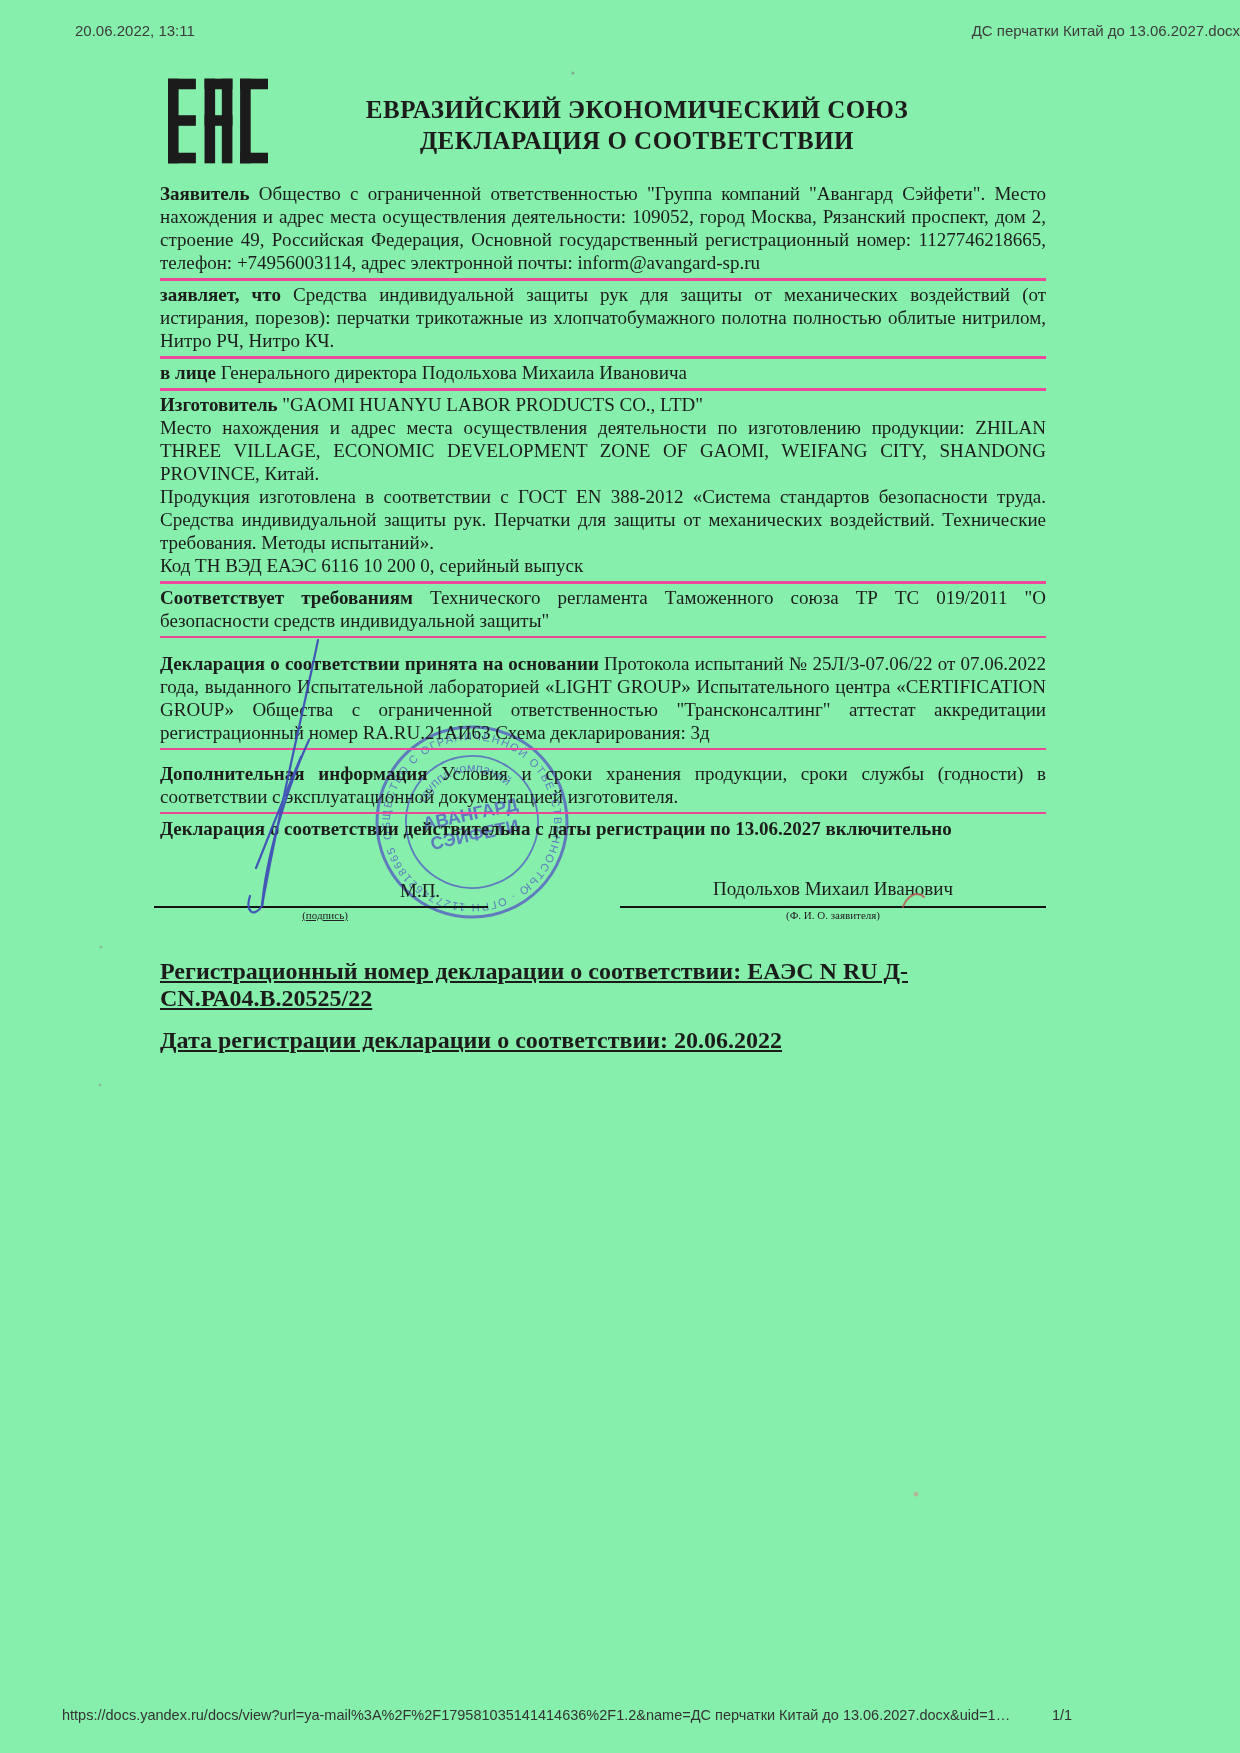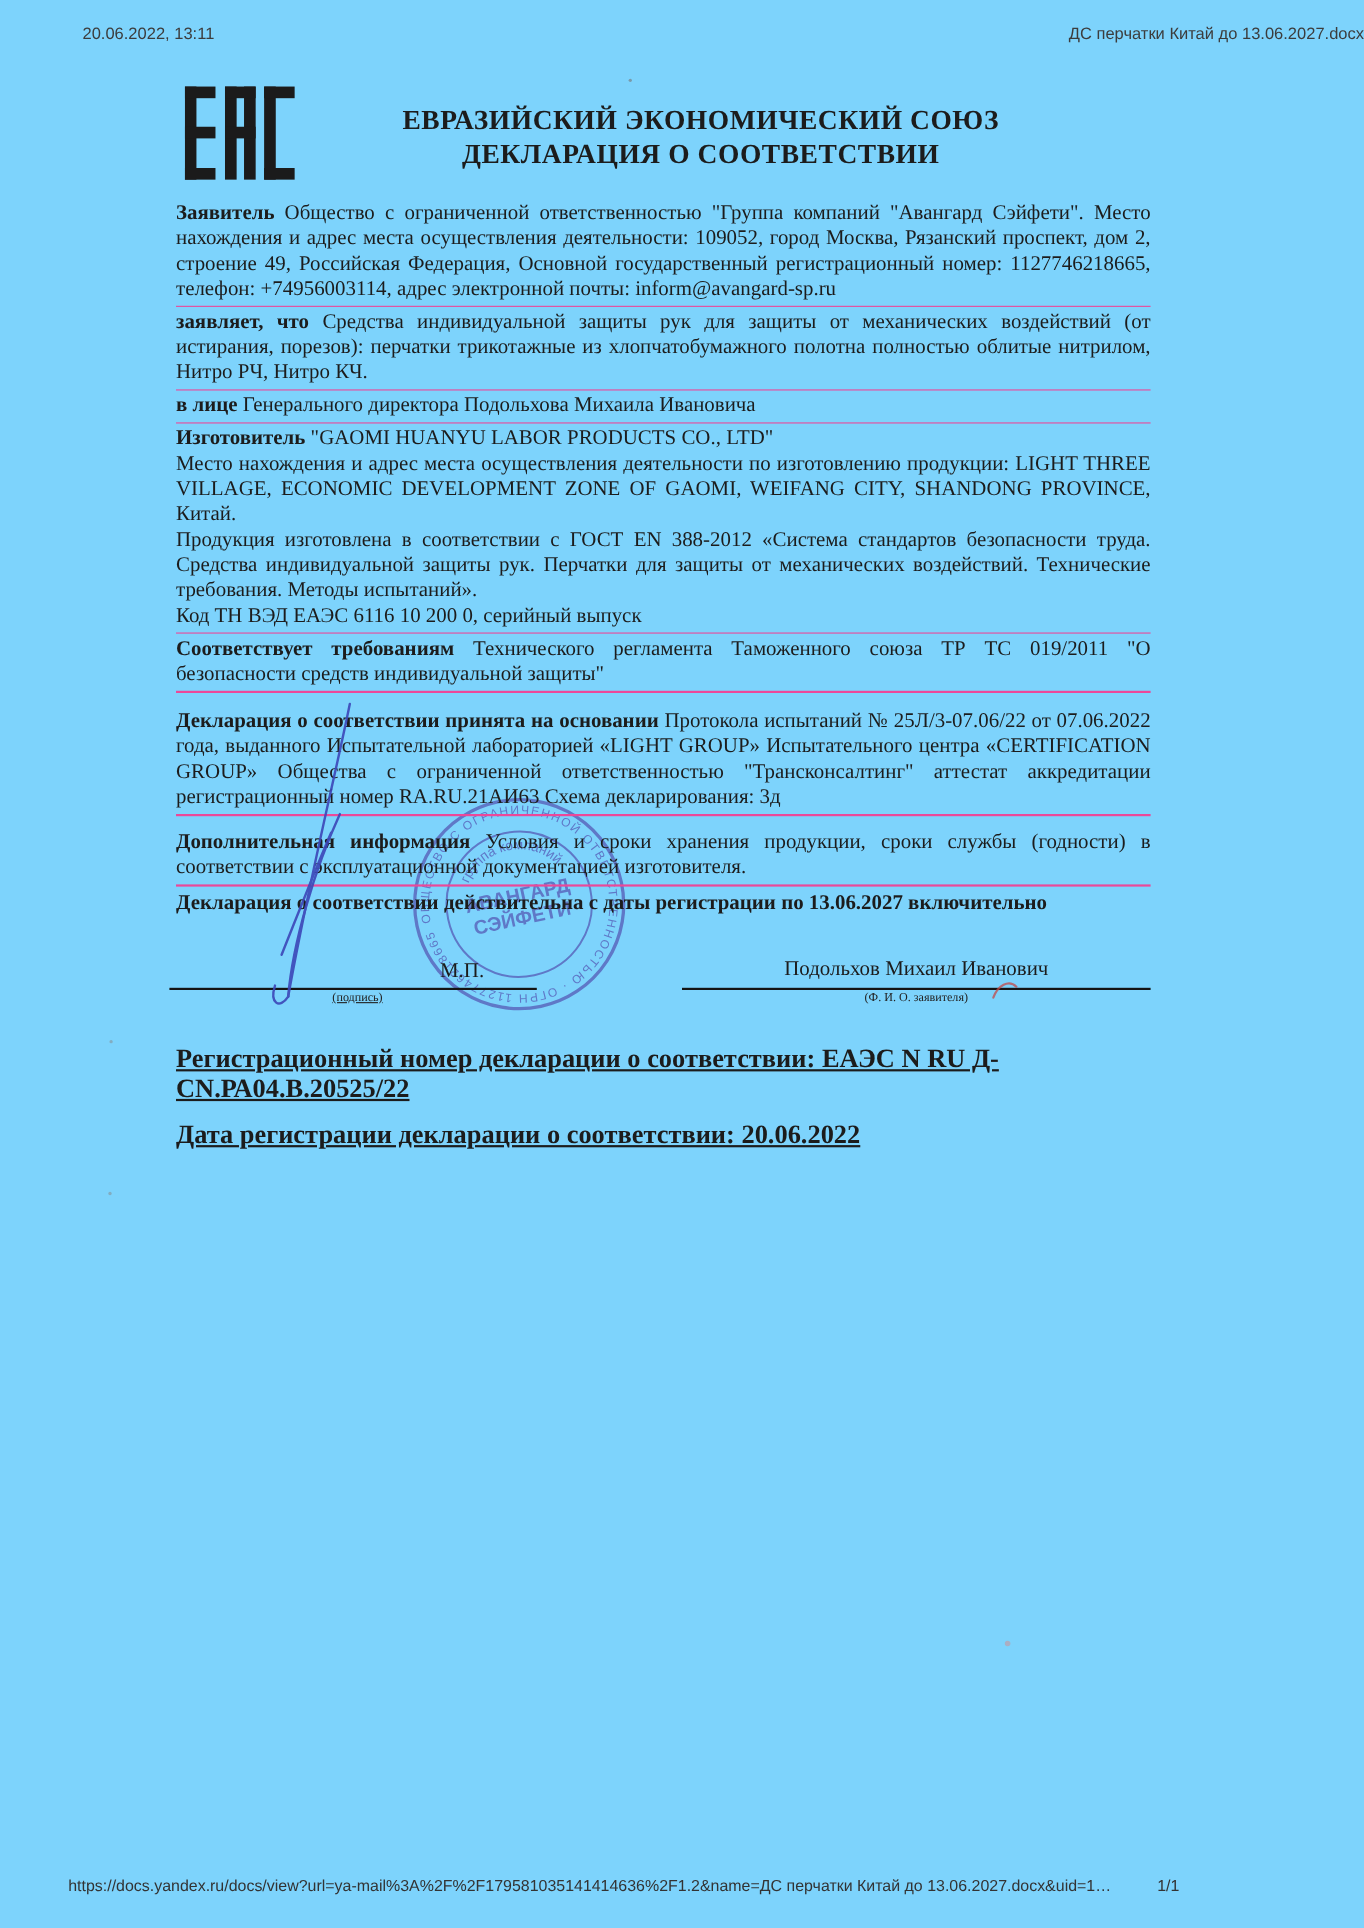--- a/index.html
+++ b/index.html
@@ -1,37 +1,37 @@
 <!DOCTYPE html>
 <html><head>
 <meta charset="utf-8">
 <style>
   html,body{margin:0;padding:0;background:#e9e9e9;}
   .page{
-    position:relative;width:1240px;height:1753px;background:#7dd3fc;
+    position:relative;width:1240px;height:1753px;background:#86efac;
     font-family:"Liberation Serif","DejaVu Serif",serif;color:#1c1c1c;
     overflow:hidden;margin:0 auto;
   }
   .print-meta{
     position:absolute;font-family:"Liberation Sans","DejaVu Sans",sans-serif;
     color:#3c3c3c;font-size:15px;
   }
   .hdr-left{top:22px;left:75px;}
   .hdr-center{top:22px;left:0;width:100%;text-align:right;padding-left:49px;box-sizing:border-box;}
   .ftr{bottom:30px;left:62px;font-size:14.5px;color:#333;}
   .ftr-page{bottom:30px;left:1052px;font-size:14.5px;color:#333;}
 
   .doc{position:absolute;left:160px;top:76px;width:886px;z-index:2;}
 
   .title-row{display:flex;align-items:center;}
   .eac-logo{width:100px;height:90px;flex:0 0 100px;margin-left:8px;}
   .title-block{flex:1;text-align:center;margin-top:8px;padding-right:40px;}
   .title-line{font-size:25px;font-weight:bold;line-height:31px;letter-spacing:.5px;}
 
-  .sec{border-bottom:1px solid #ec4899;padding:2px 0 4px 0;}
+  .sec{border-bottom:3px solid #ec4899;padding:2px 0 4px 0;}
   .sec.thick{border-bottom-width:2px;}
   .para{margin:0;font-size:19px;line-height:23px;text-align:justify;}
   .para + .para{margin-top:0;}
   .mt14{margin-top:14px;}
   .mt12{margin-top:12px;}
   .mt10{margin-top:10px;}
   .validity{border-bottom:none;padding-top:3px;}
   .validity .para{font-weight:bold;text-align:left;}
 
   .sig-area{position:relative;height:56px;margin-top:32px;}
@@ -111,21 +111,21 @@
     <div class="sec">
       <p class="para"><b>заявляет, что</b><span> Средства индивидуальной защиты рук для защиты от механических воздействий (от истирания, порезов): перчатки трикотажные из хлопчатобумажного полотна полностью облитые нитрилом, Нитро РЧ, Нитро КЧ.</span></p>
     </div>
 
     <div class="sec">
       <p class="para"><b>в лице</b><span> Генерального директора Подольхова Михаила Ивановича</span></p>
     </div>
 
     <div class="sec">
       <p class="para"><b>Изготовитель</b><span> "GAOMI HUANYU LABOR PRODUCTS CO., LTD"</span></p>
-      <p class="para">Место нахождения и адрес места осуществления деятельности по изготовлению продукции: LIGHT THREE VILLAGE, ECONOMIC DEVELOPMENT ZONE OF GAOMI, WEIFANG CITY, SHANDONG PROVINCE, Китай.</p>
+      <p class="para">Место нахождения и адрес места осуществления деятельности по изготовлению продукции: ZHILAN THREE VILLAGE, ECONOMIC DEVELOPMENT ZONE OF GAOMI, WEIFANG CITY, SHANDONG PROVINCE, Китай.</p>
       <p class="para">Продукция изготовлена в соответствии с ГОСТ EN 388-2012 «Система стандартов безопасности труда. Средства индивидуальной защиты рук. Перчатки для защиты от механических воздействий. Технические требования. Методы испытаний».</p>
       <p class="para">Код ТН ВЭД ЕАЭС 6116 10 200 0, серийный выпуск</p>
     </div>
 
     <div class="sec thick">
       <p class="para"><b>Соответствует требованиям</b><span> Технического регламента Таможенного союза ТР ТС 019/2011 "О безопасности средств индивидуальной защиты"</span></p>
     </div>
 
     <div class="sec thick mt12">
       <p class="para"><b>Декларация о соответствии принята на основании</b><span> Протокола испытаний № 25Л/3-07.06/22 от 07.06.2022 года, выданного Испытательной лабораторией «LIGHT GROUP» Испытательного центра «CERTIFICATION GROUP» Общества с ограниченной ответственностью "Трансконсалтинг" аттестат аккредитации регистрационный номер RA.RU.21АИ63 Схема декларирования: 3д</span></p>

